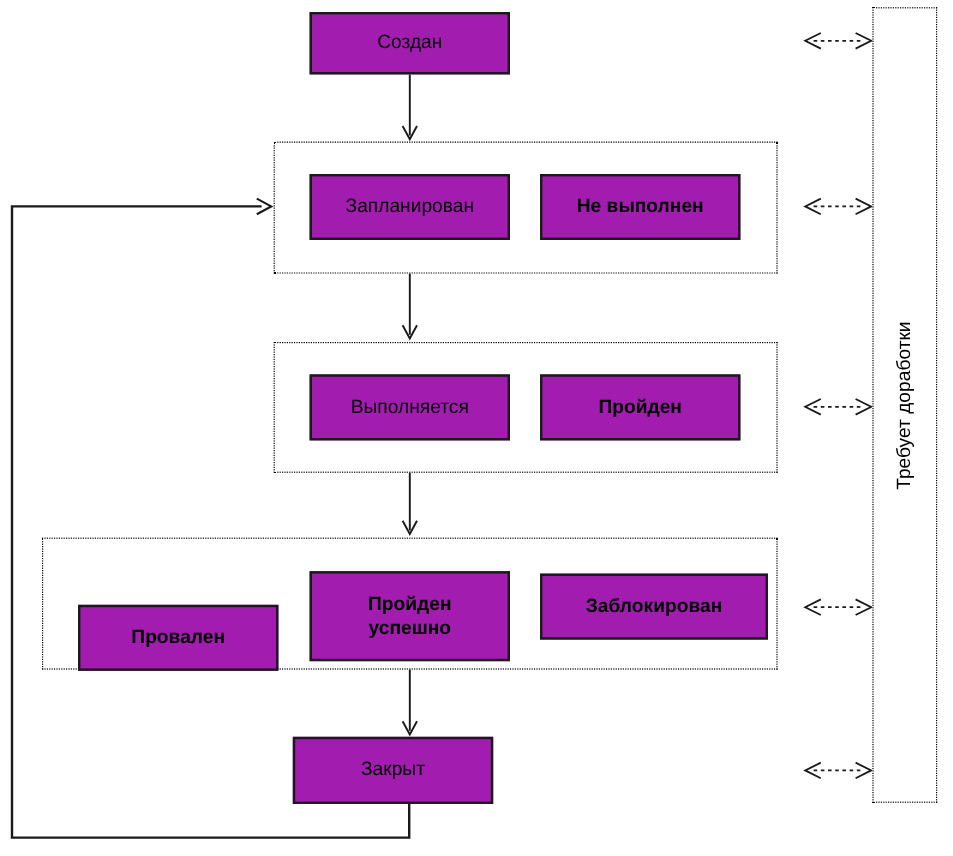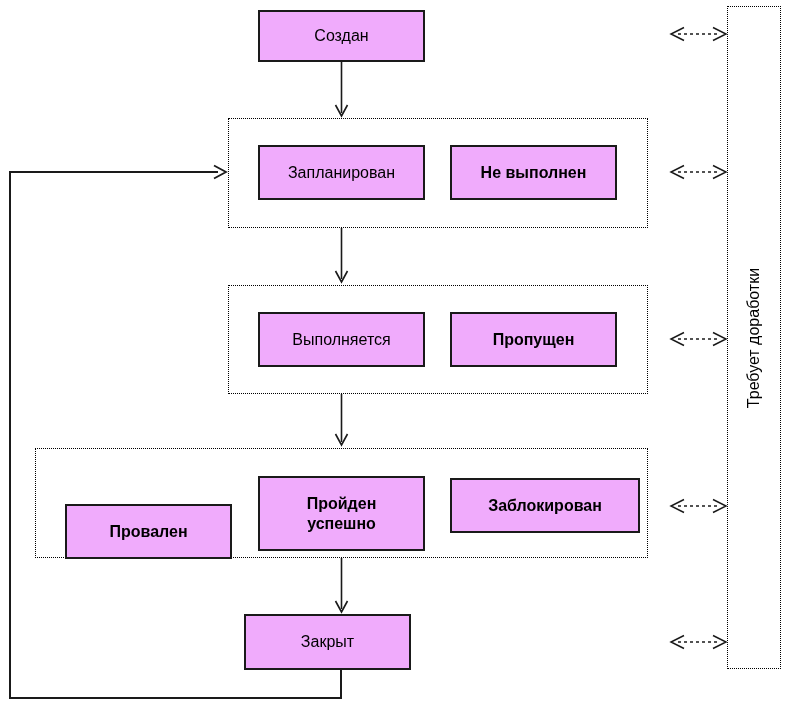--- a/index.html
+++ b/index.html
@@ -16,21 +16,21 @@
     overflow: hidden;
   }
   .arrows {
     position: absolute;
     left: 0; top: 0;
     width: 794px; height: 713px;
     pointer-events: none;
   }
   .node {
     position: absolute;
-    background: #f0abfc;
+    background: #a21caf;
     border: 2px solid #1a1a1a;
     display: flex;
     align-items: center;
     justify-content: center;
     text-align: center;
     font-size: 16px;
     line-height: 1.2;
     color: #000000;
   }
   .node.bold { font-weight: bold; }
@@ -125,21 +125,21 @@
   </div>
   <div class="node" style="left:258px; top:145px; width:167px; height:55px;">
     <span class="label-wrap">Запланирован</span>
   </div>
 
   <div class="group" style="left:228px; top:285px; width:420px; height:109px;"></div>
   <div class="node" style="left:258px; top:312px; width:167px; height:55px;">
     <span class="label-wrap">Выполняется</span>
   </div>
   <div class="node bold" style="left:450px; top:312px; width:167px; height:55px;">
-    <span class="label-wrap">Пропущен</span>
+    <span class="label-wrap">Пройден</span>
   </div>
 
   <div class="group" style="left:35px; top:448px; width:613px; height:110px;"></div>
   <div class="node bold" style="left:65px; top:504px; width:167px; height:55px;align-items:center;">
     <span class="label-wrap">Провален</span>
   </div>
   <div class="node bold" style="left:258px; top:476px; width:167px; height:75px;">
     <span class="label-wrap narrow">Пройден успешно</span>
   </div>
   <div class="node bold" style="left:450px; top:478px; width:190px; height:55px;">

